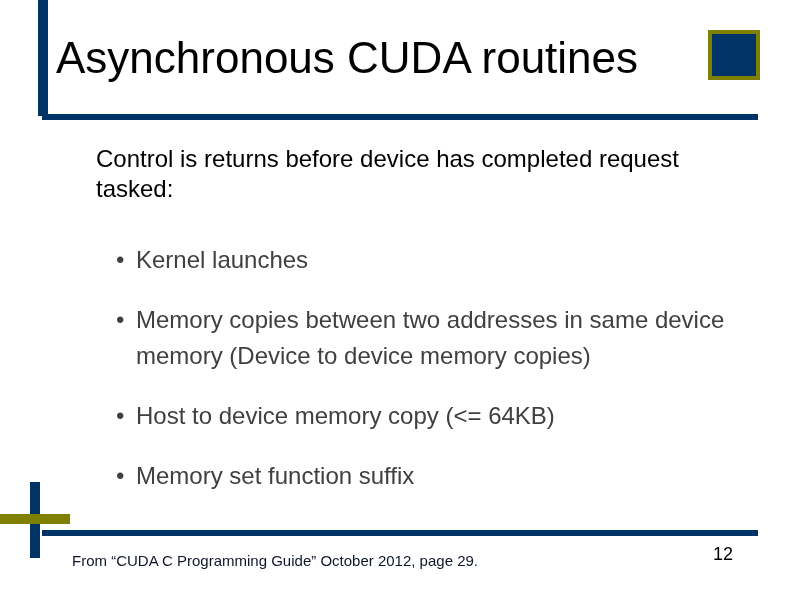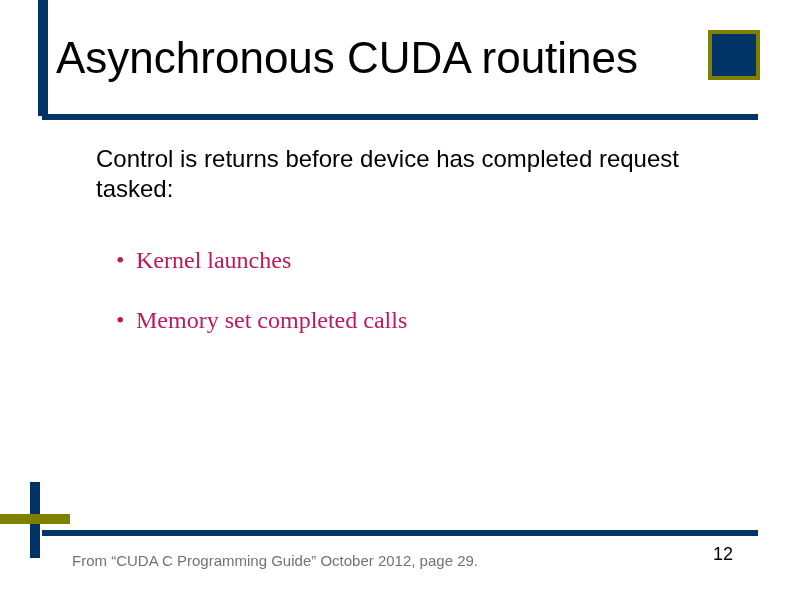--- a/index.html
+++ b/index.html
@@ -67,26 +67,25 @@
     color: #000000;
     line-height: 1.25;
     margin-bottom: 38px;
   }
   ul.bullets {
     list-style: none;
     padding-left: 20px;
   }
   ul.bullets li {
     font-size: 24px;
-    color: #be185d;
+    color: #404040;
     position: relative;
     padding-left: 20px;
     margin-bottom: 24px;
     line-height: 1.5;
-    font-family: Liberation Serif, serif;
   }
   ul.bullets li::before {
     content: "•";
     position: absolute;
     left: 0;
     top: 0;
   }
   .footer-underline {
     position: absolute;
     top: 530px;
@@ -109,21 +108,21 @@
     left: 30px;
     width: 10px;
     height: 76px;
     background: #003366;
   }
   .citation {
     position: absolute;
     top: 552px;
     left: 72px;
     font-size: 15px;
-    color: #737373;
+    color: #0f172a;
   }
   .page-number {
     position: absolute;
     top: 544px;
     right: 61px;
     font-size: 18px;
     color: #000000;
   }
 </style>
 </head>
@@ -137,21 +136,23 @@
   <div class="title-area">
     <div class="title-text">Asynchronous CUDA routines</div>
   </div>
 
   <div class="title-underline"></div>
 
   <div class="content">
     <div class="intro">Control is returns before device has completed request tasked:</div>
     <ul class="bullets">
       <li>Kernel launches</li>
-      <li>Memory set completed calls</li>
+      <li>Memory copies between two addresses in same device memory (Device to device memory copies)</li>
+      <li>Host to device memory copy (&lt;= 64KB)</li>
+      <li>Memory set function suffix</li>
     </ul>
   </div>
 
   <div class="footer-underline"></div>
   <div class="footer-cross-v"></div>
   <div class="footer-cross-h"></div>
 
   <div class="citation">From “CUDA C Programming Guide” October 2012, page 29.</div>
   <div class="page-number">12</div>
 

